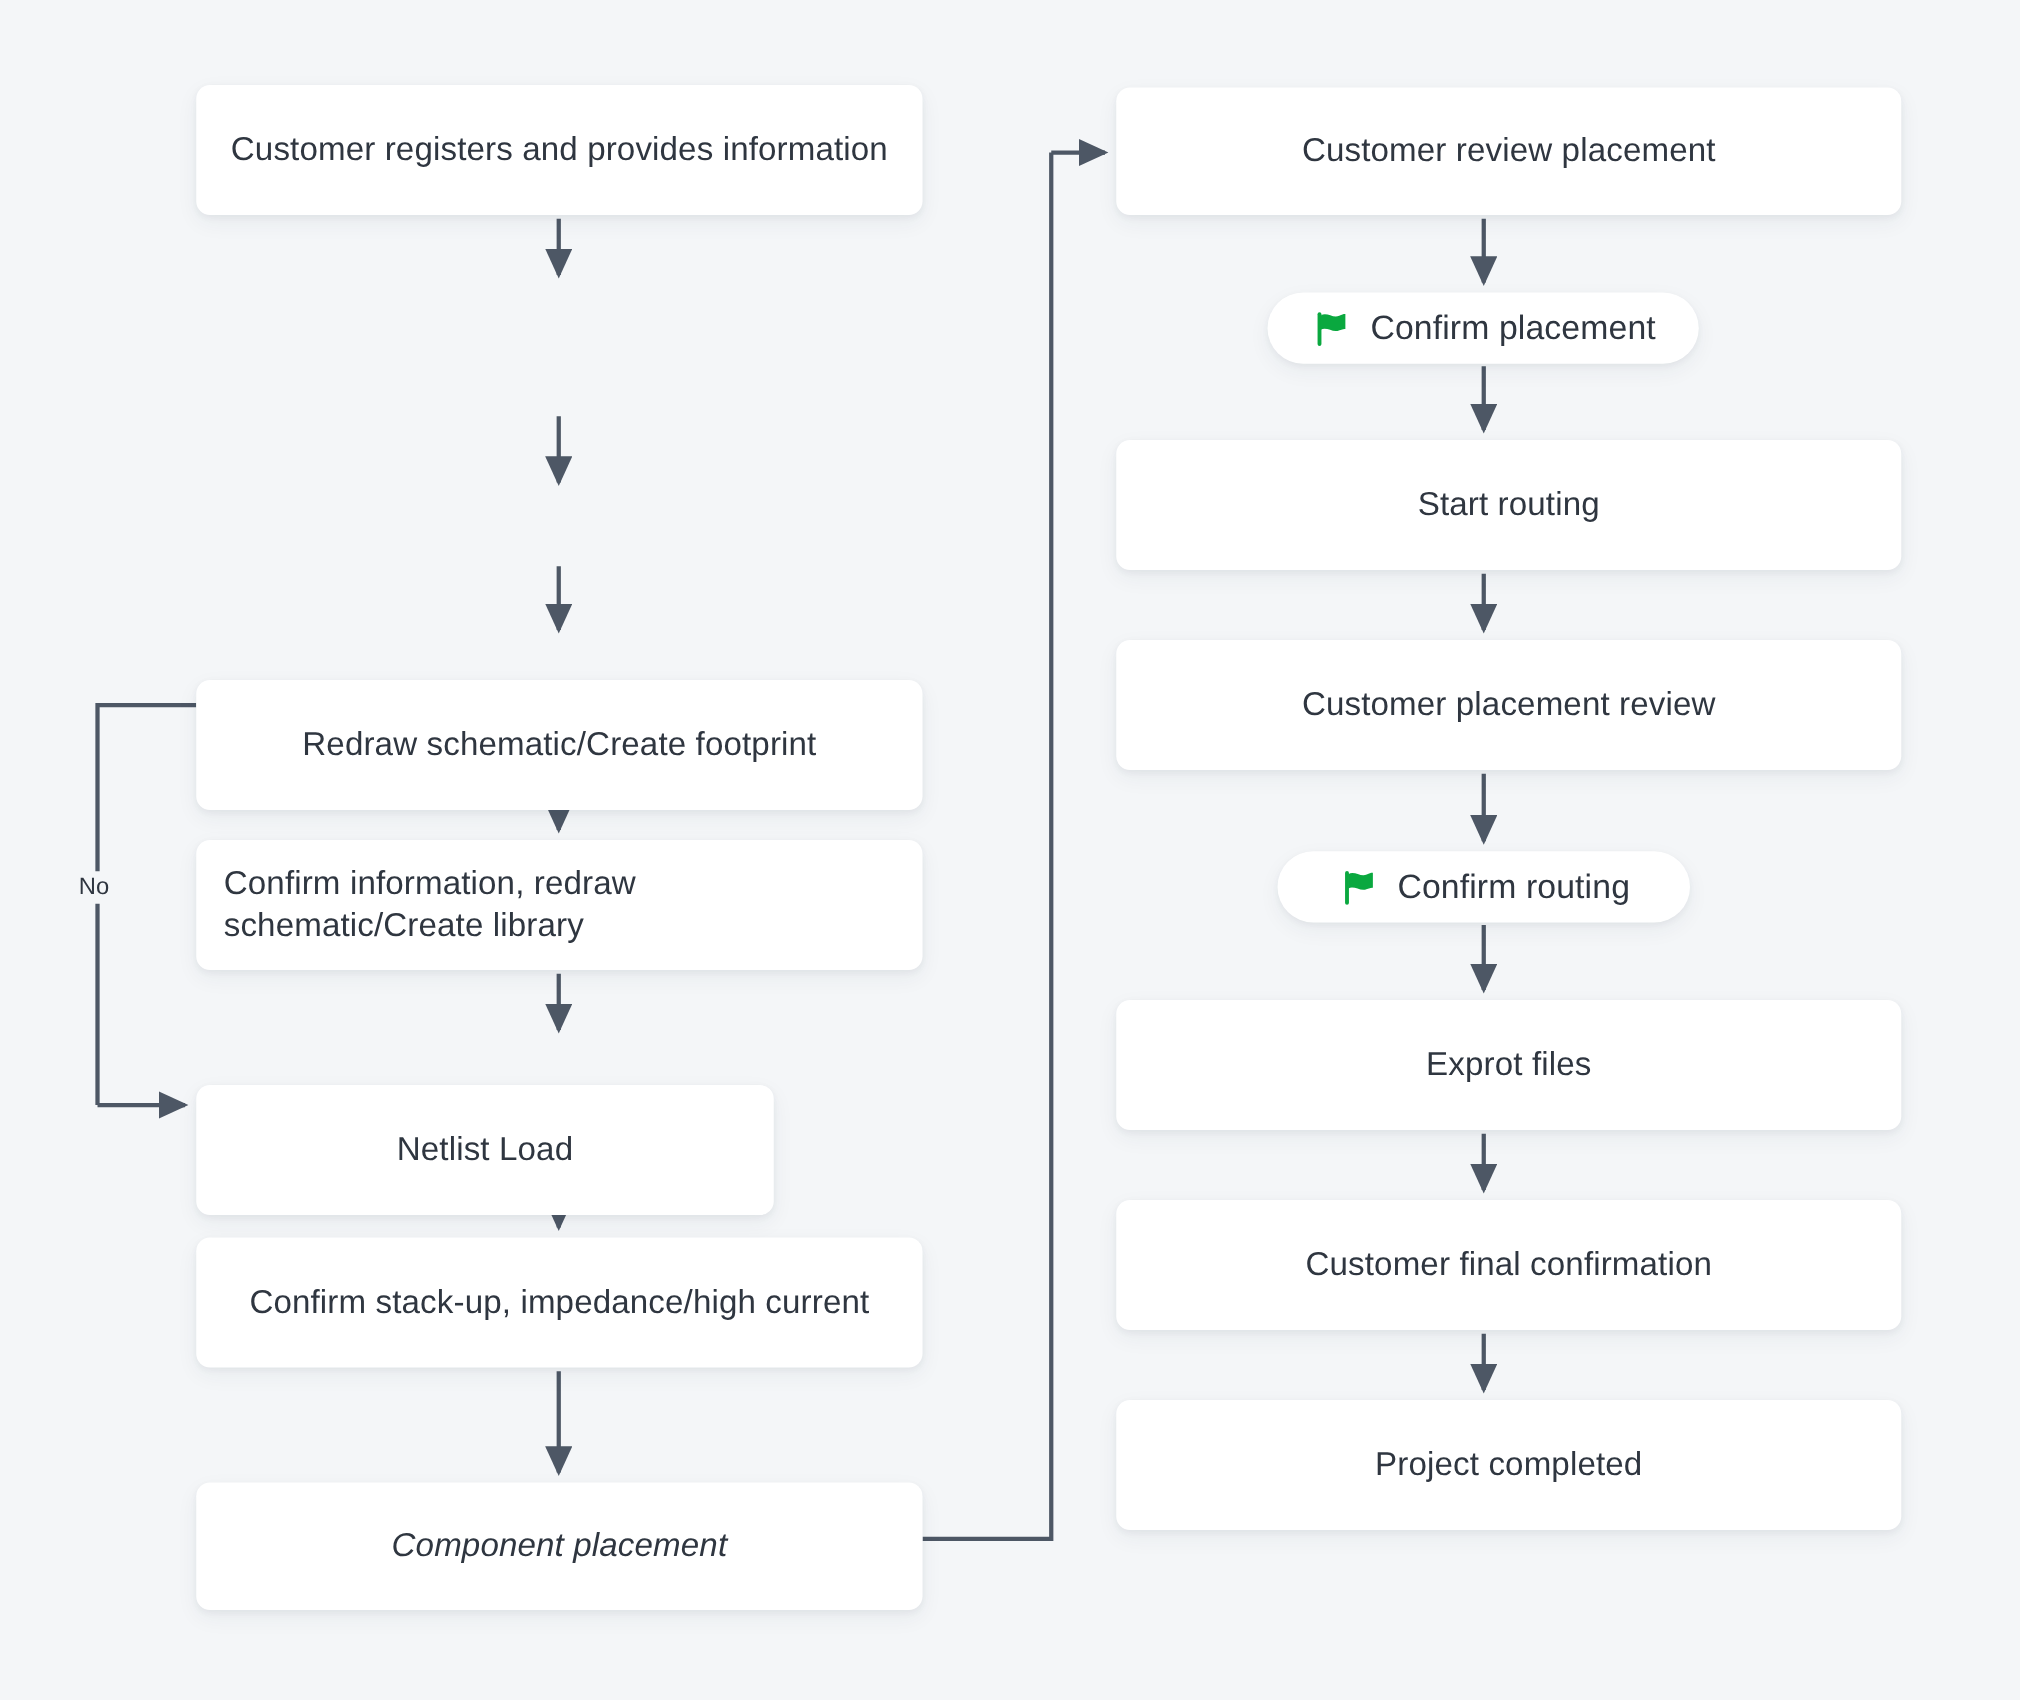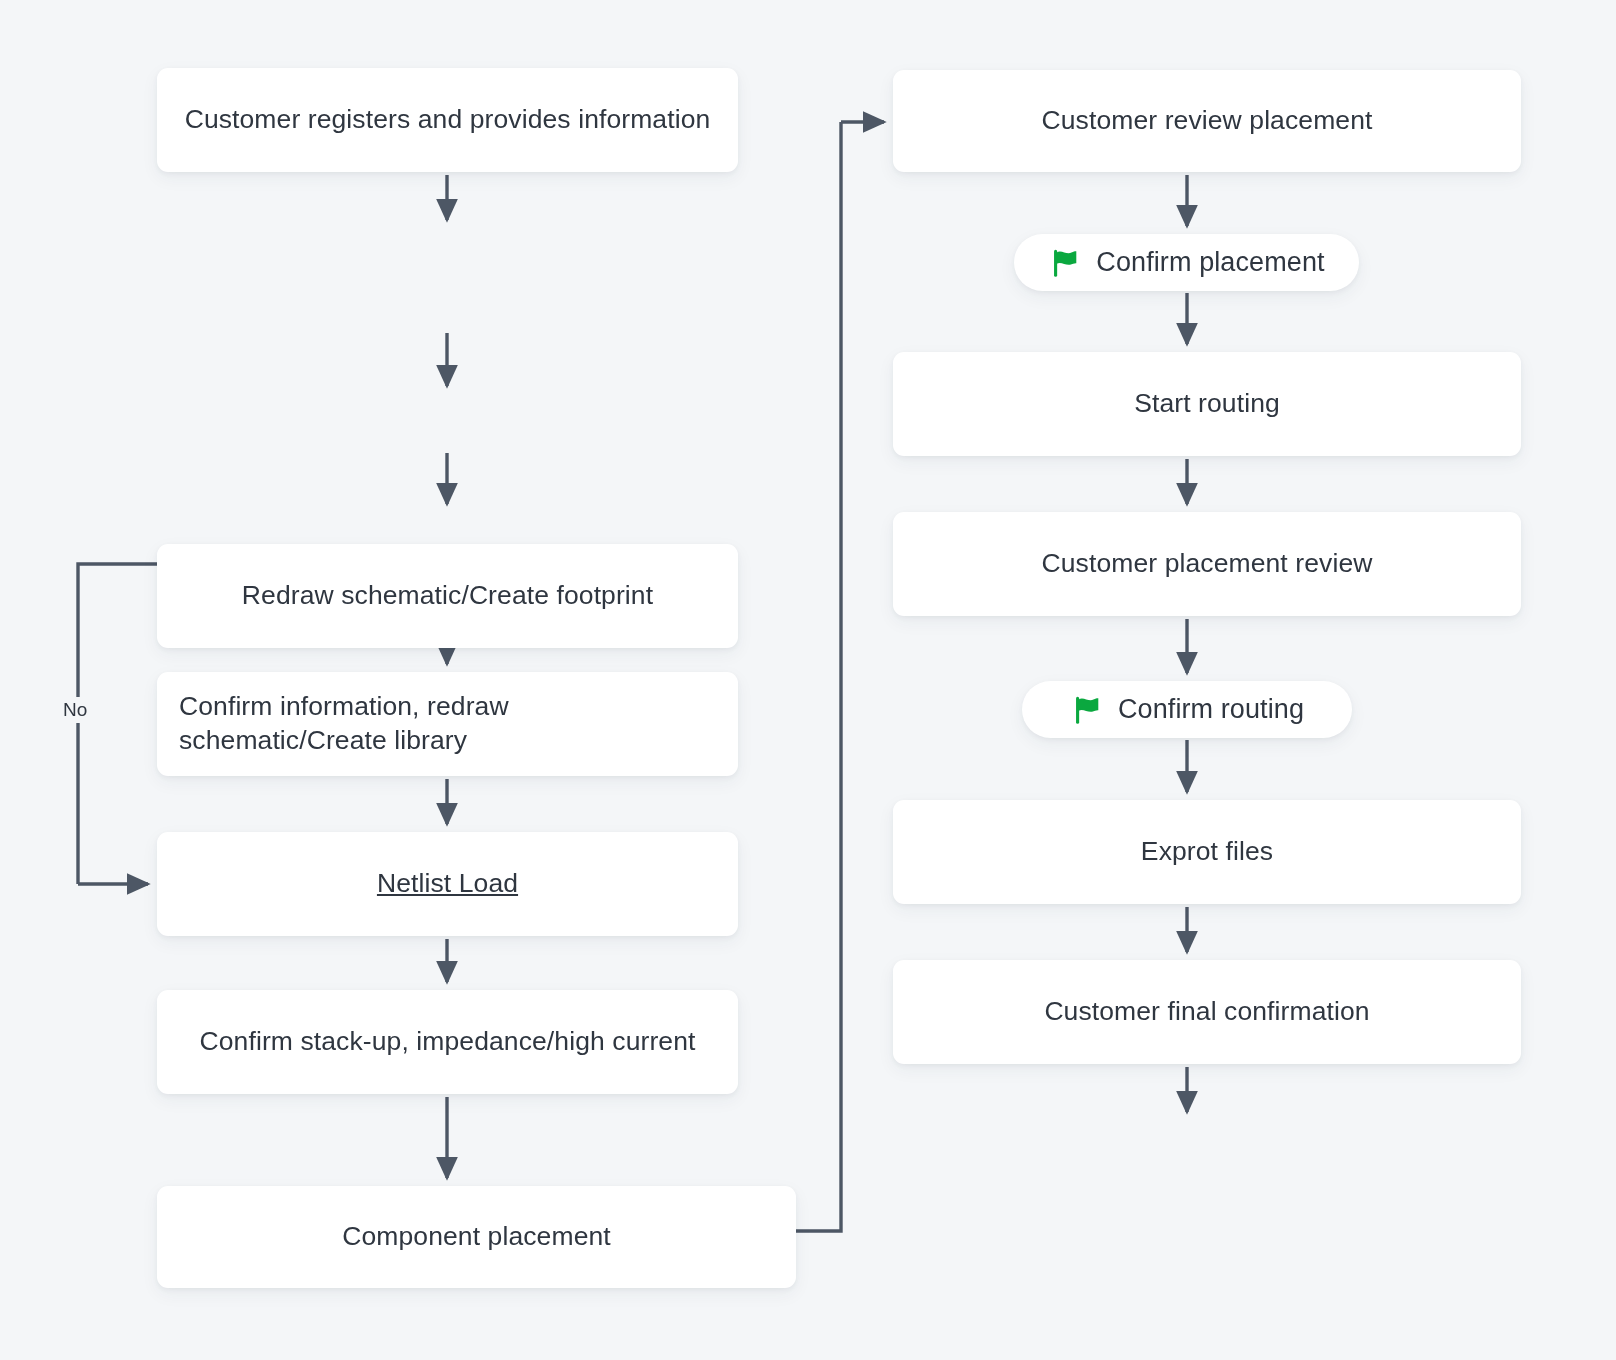--- a/index.html
+++ b/index.html
@@ -121,29 +121,29 @@
 
 
   <div class="node box" style="left:157px; top:512px; width:581px; height:104px;margin-top:32px;">
     <span class="node-label">Redraw schematic/Create footprint</span>
   </div>
 
   <div class="node box" style="left:157px; top:672px; width:581px; height:104px;">
     <span class="node-label">Confirm information, redraw schematic/Create library</span>
   </div>
 
-  <div class="node box" style="left:157px; top:832px; width:581px; height:104px;text-decoration:underline;">
+  <div class="node box" style="left:157px; top:868px; width:462px; height:104px;">
     <span class="node-label">Netlist Load</span>
   </div>
 
   <div class="node box" style="left:157px; top:990px; width:581px; height:104px;">
     <span class="node-label">Confirm stack-up, impedance/high current</span>
   </div>
 
-  <div class="node box" style="left:157px; top:1186px; width:639px; height:102px;">
+  <div class="node box" style="left:157px; top:1186px; width:581px; height:102px;font-style:italic;">
     <span class="node-label">Component placement</span>
   </div>
 
   <div class="node box" style="left:893px; top:70px; width:628px; height:102px;">
     <span class="node-label">Customer review placement</span>
   </div>
 
   <div class="node pill" style="left:1014px; top:234px; width:345px; height:57px;">
     <span class="flag-icon">
       <svg viewBox="0 0 34 34" width="34" height="34" xmlns="http://www.w3.org/2000/svg">
@@ -173,14 +173,17 @@
   </div>
 
   <div class="node box" style="left:893px; top:800px; width:628px; height:104px;">
     <span class="node-label">Exprot files</span>
   </div>
 
   <div class="node box" style="left:893px; top:960px; width:628px; height:104px;">
     <span class="node-label">Customer final confirmation</span>
   </div>
 
+  <div class="node box" style="left:893px; top:1120px; width:628px; height:104px;">
+    <span class="node-label">Project completed</span>
+  </div>
 
 </div>
 
 </body></html>

